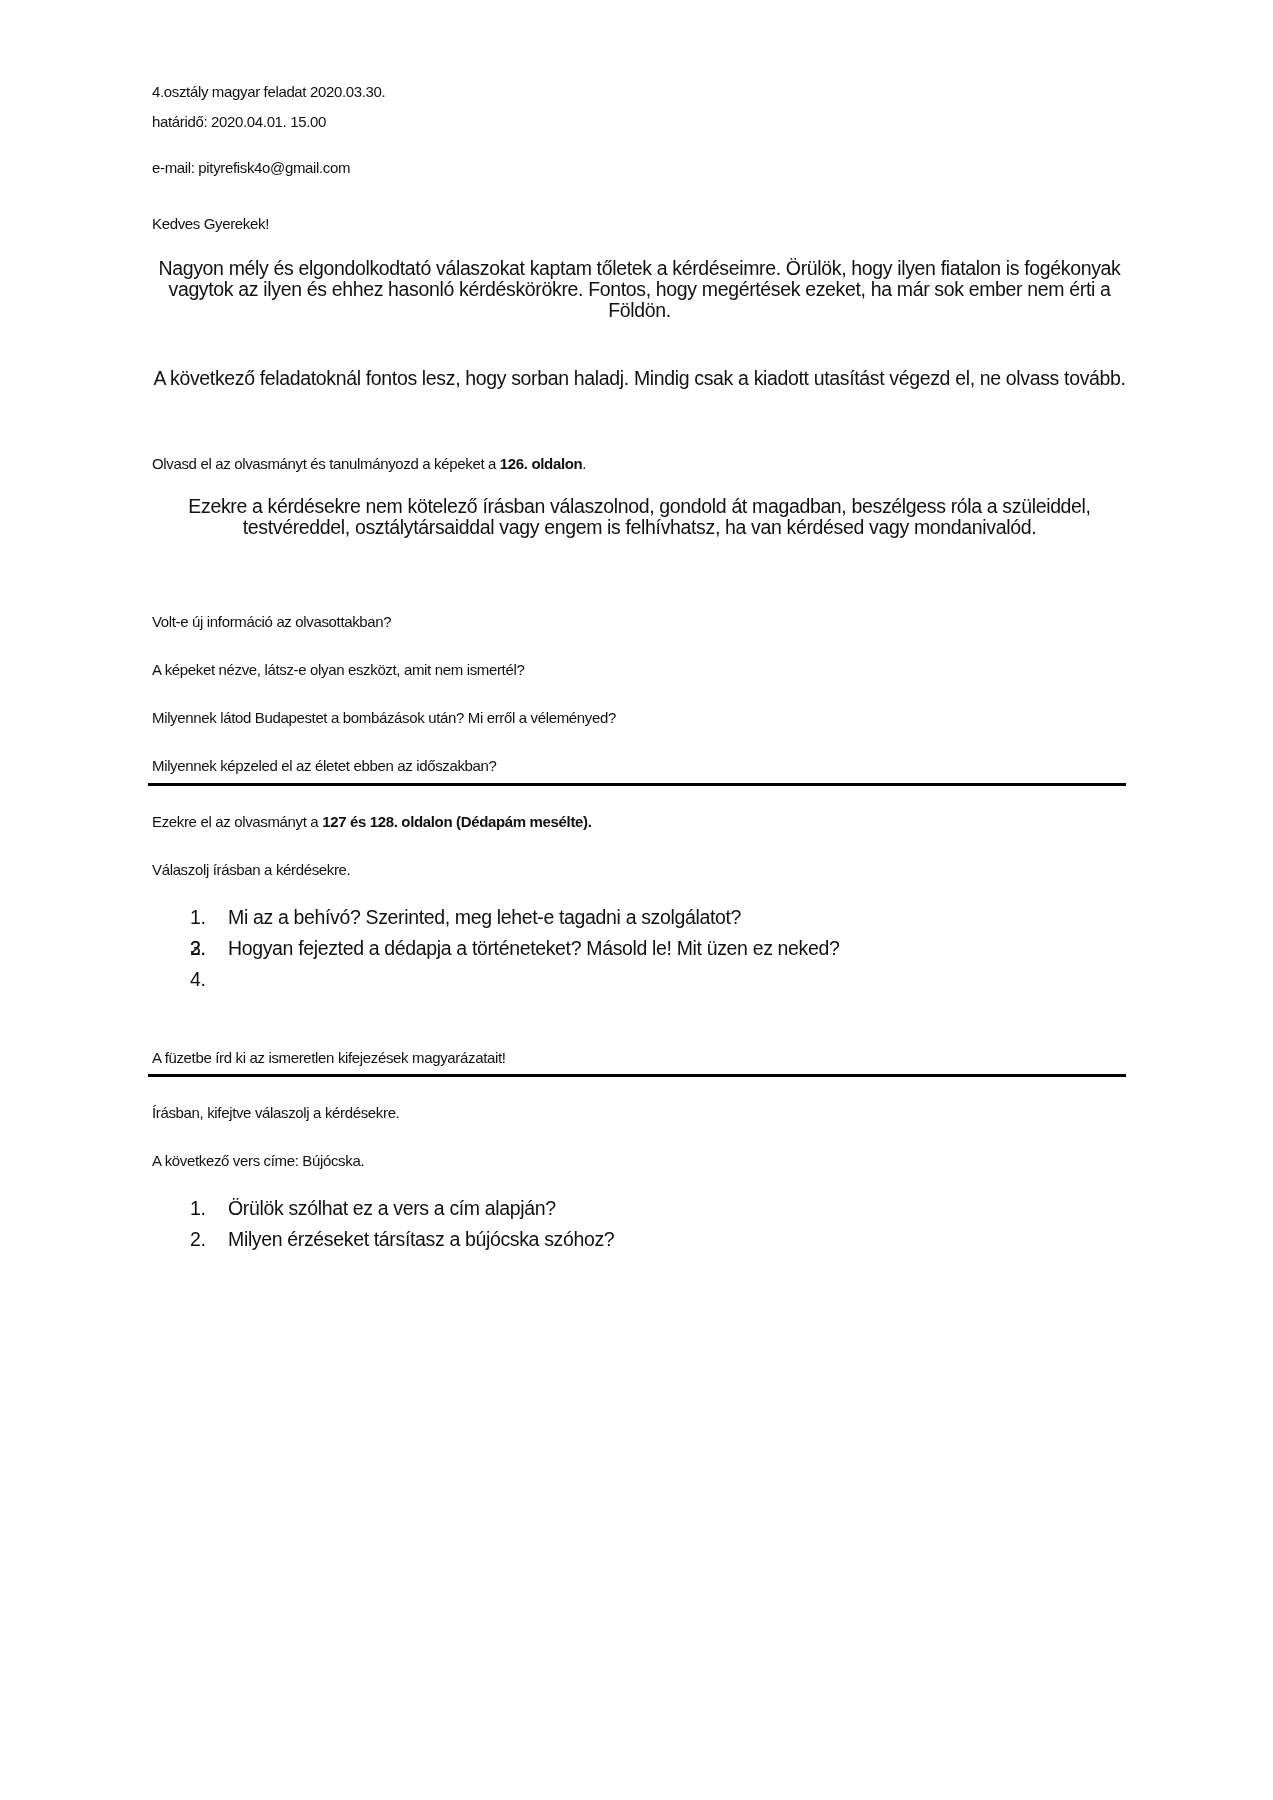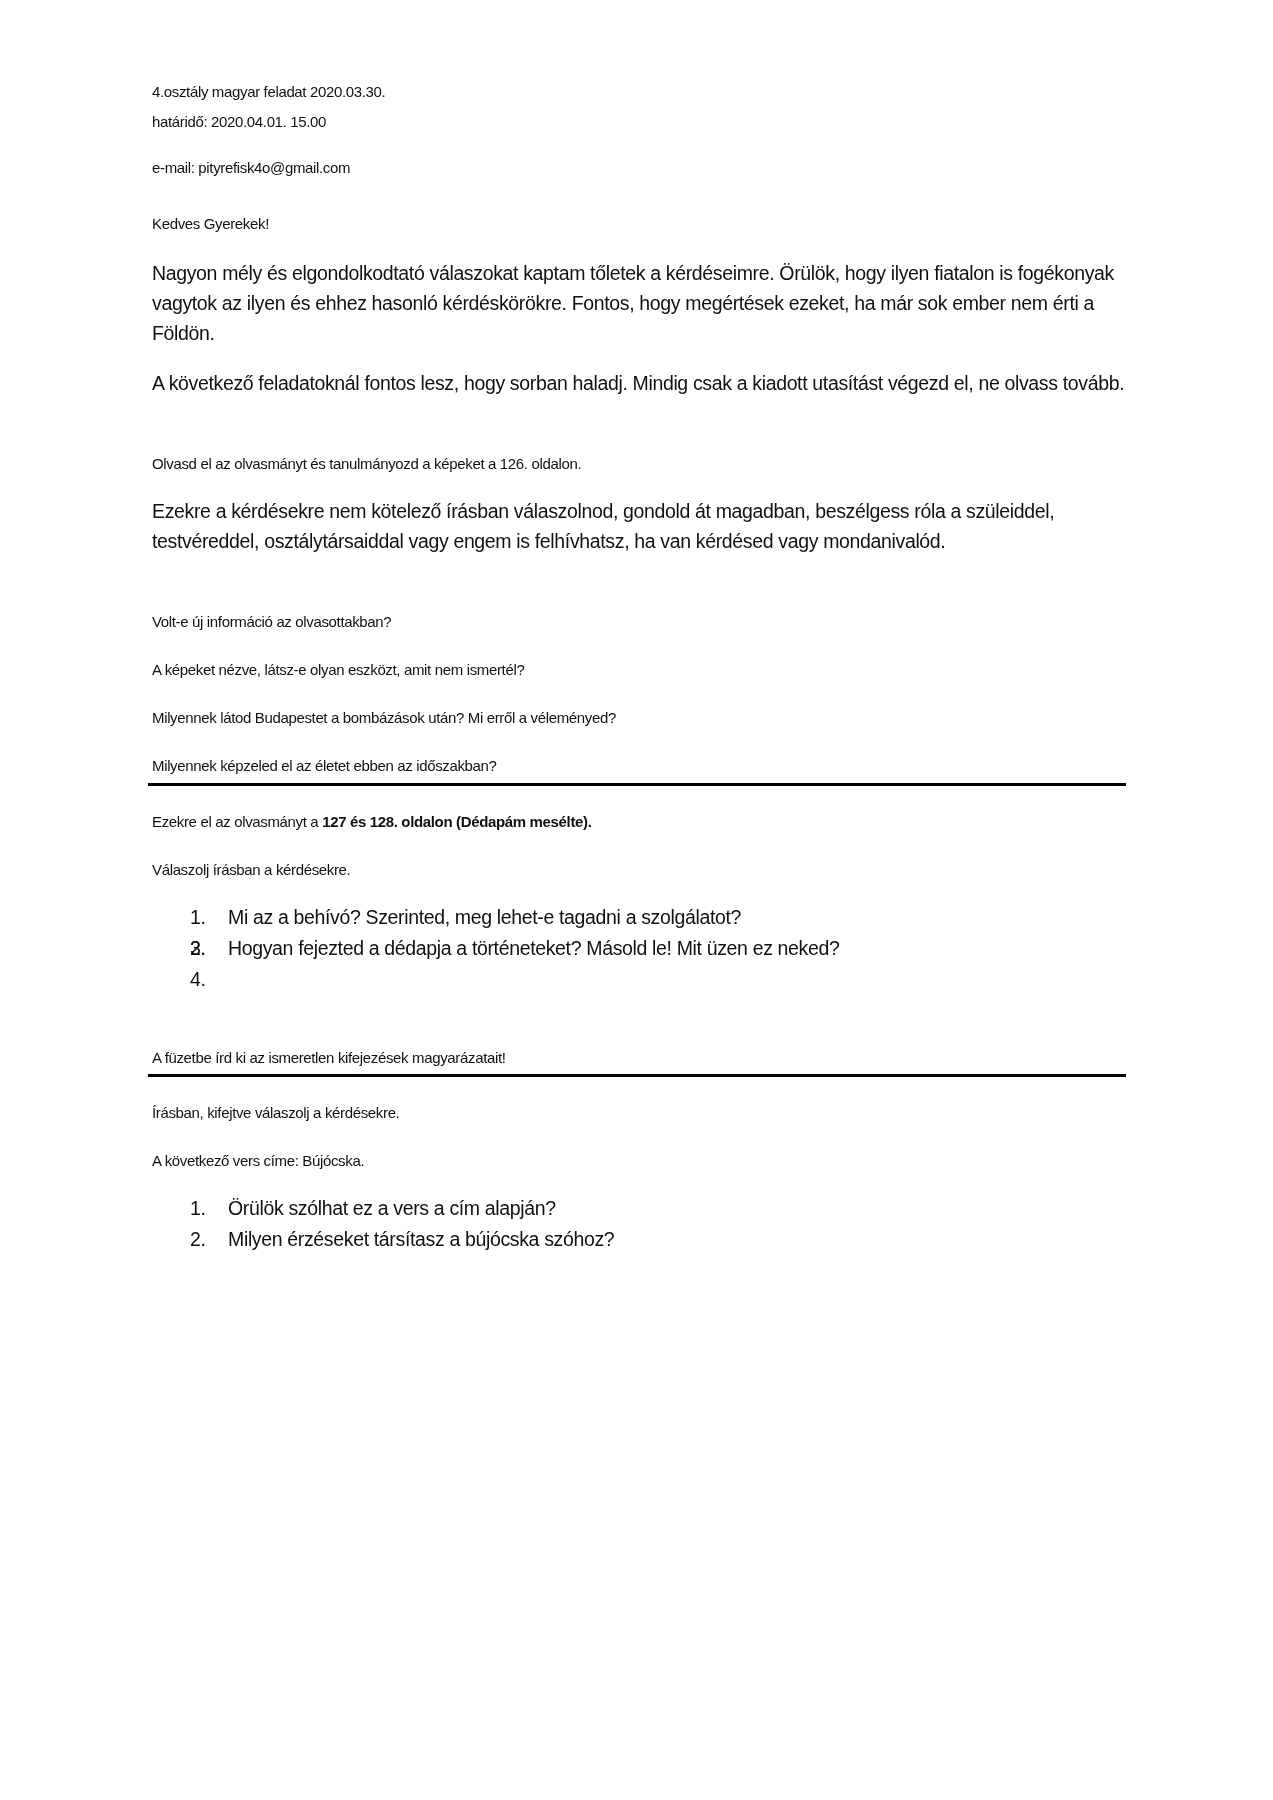--- a/index.html
+++ b/index.html
@@ -7,21 +7,21 @@
       width: 1273px; height: 1800px; position: relative; overflow: hidden;
       font-family: "Liberation Sans", sans-serif; color: #111111;
     }
     .page { position: absolute; left: 152px; top: 0; width: 975px; }
     .line {
       position: absolute; left: 0; white-space: nowrap;
       font-size: 15px; line-height: 31px; letter-spacing: -0.35px;
     }
     .para {
       position: absolute; left: 0; width: 975px;
-      font-size: 19.5px; line-height: 30px; letter-spacing: -0.35px;
+      font-size: 19.5px; line-height: 21px; letter-spacing: -0.35px; text-align: center;
     }
     .rule {
       position: absolute; left: -4px; width: 978px; height: 3px; background: #000000;
     }
     ol.list {
       position: absolute; left: 38px; margin: 0; padding: 0; list-style: none;
       font-size: 19.5px; line-height: 31px; letter-spacing: -0.35px;
     }
     ol.list li { position: relative; padding-left: 38px; white-space: nowrap; }
     ol.list li .num { position: absolute; left: 0; }
@@ -34,21 +34,21 @@
   <div class="line" style="top:76px">4.osztály magyar feladat 2020.03.30.</div>
   <div class="line" style="top:106px">határidő: 2020.04.01. 15.00</div>
   <div class="line" style="top:152px">e-mail: pityrefisk4o@gmail.com</div>
 
   <div class="line" style="top:208px">Kedves Gyerekek!</div>
 
   <div class="para" style="top:258px">Nagyon mély és elgondolkodtató válaszokat kaptam tőletek a kérdéseimre. Örülök, hogy ilyen fiatalon is fogékonyak vagytok az ilyen és ehhez hasonló kérdéskörökre. Fontos, hogy megértések ezeket, ha már sok ember nem érti a Földön.</div>
 
   <div class="para" style="top:368px">A következő feladatoknál fontos lesz, hogy sorban haladj. Mindig csak a kiadott utasítást végezd el, ne olvass tovább.</div>
 
-  <div class="line" style="top:448px"><span>Olvasd el az olvasmányt és tanulmányozd a képeket a </span><span style="font-weight:normal">126. oldalon</span><span>.</span></div>
+  <div class="line" style="top:448px"><span>Olvasd el az olvasmányt és tanulmányozd a képeket a </span><span style="font-weight:bold">126. oldalon</span><span>.</span></div>
 
   <div class="para" style="top:496px">Ezekre a kérdésekre nem kötelező írásban válaszolnod, gondold át magadban, beszélgess róla a szüleiddel, testvéreddel, osztálytársaiddal vagy engem is felhívhatsz, ha van kérdésed vagy mondanivalód.</div>
 
   <div class="line" style="top:606px">Volt-e új információ az olvasottakban?</div>
   <div class="line" style="top:654px">A képeket nézve, látsz-e olyan eszközt, amit nem ismertél?</div>
   <div class="line" style="top:702px">Milyennek látod Budapestet a bombázások után? Mi erről a véleményed?</div>
   <div class="line" style="top:750px">Milyennek képzeled el az életet ebben az időszakban?</div>
 
   <div class="rule" style="top:783px"></div>
 

